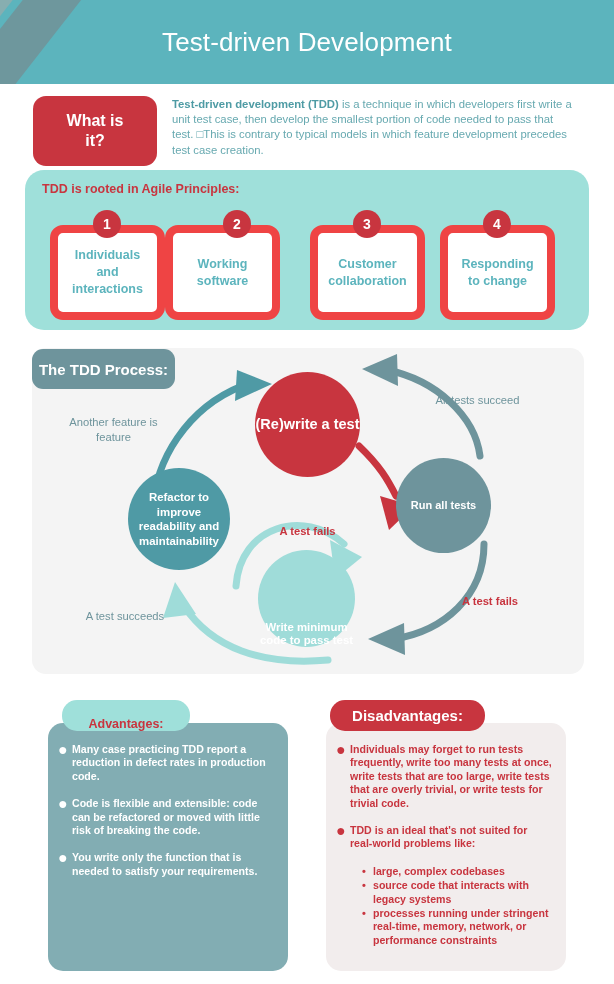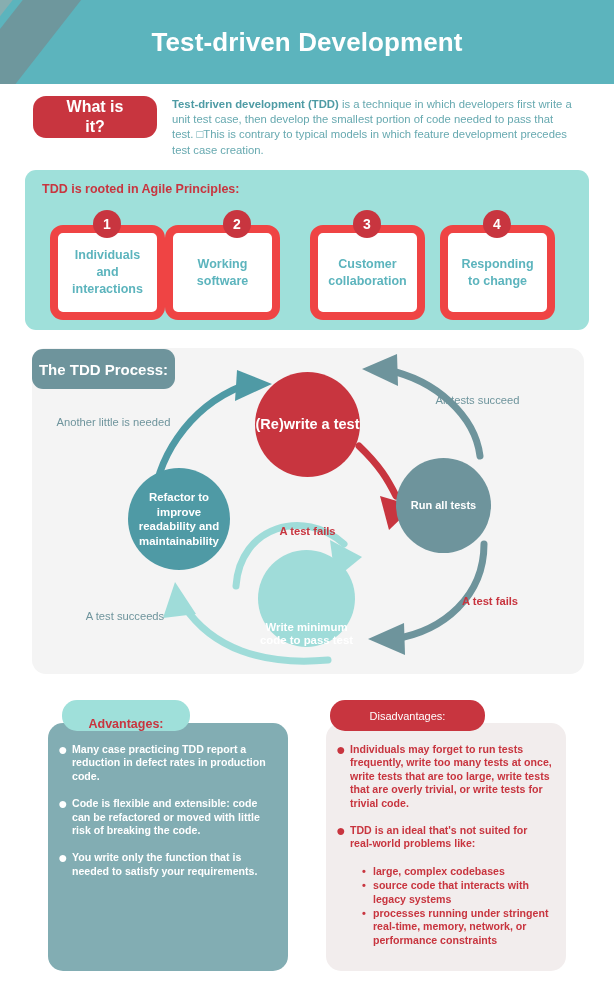--- a/index.html
+++ b/index.html
@@ -15,40 +15,40 @@
     background:#5cb4bd;overflow:hidden;
   }
   .stripe{position:absolute;top:-40px;height:180px;transform:rotate(38deg);transform-origin:top left;}
   .s1{left:-30px;width:40px;background:#8fd9d4;}
   .s2{left:10px;width:34px;background:#87aeb0;}
   .s3{left:44px;width:10px;background:#5cb4bd;}
   .s4{left:54px;width:46px;background:#6e979d;}
   #header-title{
     position:absolute;left:0;top:0;width:614px;height:84px;
     display:flex;align-items:center;justify-content:center;
-    color:#ffffff;font-size:26px;font-weight:bold;letter-spacing:.1px;
+    color:#ffffff;font-size:26px;font-weight:normal;letter-spacing:.1px;
   }
 
   
   #whatis-badge{
-    position:absolute;left:33px;top:96px;width:124px;height:42px;
+    position:absolute;left:33px;top:96px;width:124px;height:70px;
     background:#c8353f;border-radius:13px;
     display:flex;align-items:center;justify-content:center;text-align:center;
     color:#fff;font-size:16px;font-weight:bold;line-height:20px;
   }
   #intro-text{
     position:absolute;left:172px;top:97px;width:404px;
     color:#67a9b0;font-size:11.3px;line-height:15.2px;
   }
   #intro-text b{color:#4e9ba4;}
 
   
   #agile-panel{
     position:absolute;left:25px;top:170px;width:564px;height:160px;
-    background:#9fe0da;border-radius:11px;
+    background:#9fe0da;border-radius:19px;
   }
   #agile-title{
     position:absolute;left:17px;top:12px;
     color:#c8353f;font-size:12.5px;font-weight:bold;
   }
   .pcard{
     position:absolute;top:55px;width:115px;height:95px;
     background:#ffffff;border:8px solid #ef4444;border-radius:13px;
     display:flex;align-items:center;justify-content:center;text-align:center;
     color:#5cb4bd;font-size:12.5px;font-weight:bold;line-height:17px;
@@ -105,21 +105,21 @@
     color:#c8353f;font-size:12.5px;font-weight:bold;z-index:3;
   }
   #dis-panel{
     position:absolute;left:326px;top:723px;width:240px;height:248px;
     background:#f2eded;border-radius:15px;
   }
   #dis-badge{
     position:absolute;left:330px;top:700px;width:155px;height:31px;
     background:#c8353f;border-radius:15px;
     display:flex;align-items:center;justify-content:center;
-    color:#ffffff;font-size:11px;font-weight:normal;z-index:3;
+    color:#ffffff;font-size:15px;font-weight:bold;z-index:3;
   }
   .bul-list{position:absolute;left:0;top:0;width:100%;padding:20px 14px 0 10px;box-sizing:border-box;}
   .bul{display:flex;margin-bottom:14px;}
   .bul-dot{flex:0 0 14px;font-size:16px;line-height:14px;text-align:left;}
   .bul-tx{flex:1;font-size:10.6px;font-weight:bold;line-height:13.4px;}
   #adv-panel .bul-dot,#adv-panel .bul-tx{color:#ffffff;}
   #dis-panel .bul-dot,#dis-panel .bul-tx{color:#c8353f;}
   .sub-list{margin:7px 0 0 26px;padding:0;list-style:none;}
   .sub-list li{display:flex;font-size:10.6px;font-weight:bold;line-height:13.4px;color:#c8353f;margin-bottom:1px;}
   .sub-dot{flex:0 0 11px;font-size:11px;line-height:13px;}
@@ -196,21 +196,21 @@
 <div class="node" id="node-run">
   <span>Run all tests</span>
 </div>
 <div class="node" id="node-write">
   <span>Write minimum code to pass test</span>
 </div>
 <div class="node" id="node-refactor">
   <span>Refactor to improve readability and maintainability</span>
 </div>
 
-<div class="edge-label lbl-gray" id="lbl-another">Another little is needed</div>
+<div class="edge-label lbl-gray" id="lbl-another">Another feature is feature</div>
 <div class="edge-label lbl-gray" id="lbl-alltests">All tests succeed</div>
 <div class="edge-label lbl-red" id="lbl-testfails-mid">A test fails</div>
 <div class="edge-label lbl-red" id="lbl-testfails-right">A test fails</div>
 <div class="edge-label lbl-gray" id="lbl-testsucceeds">A test succeeds</div>
 
 <div id="adv-panel">
   <div class="bul-list" id="adv-list">
       <div class="bul">
         <span class="bul-dot">●</span>
         <span class="bul-tx">Many case practicing TDD report a reduction in defect rates in production code.</span>

